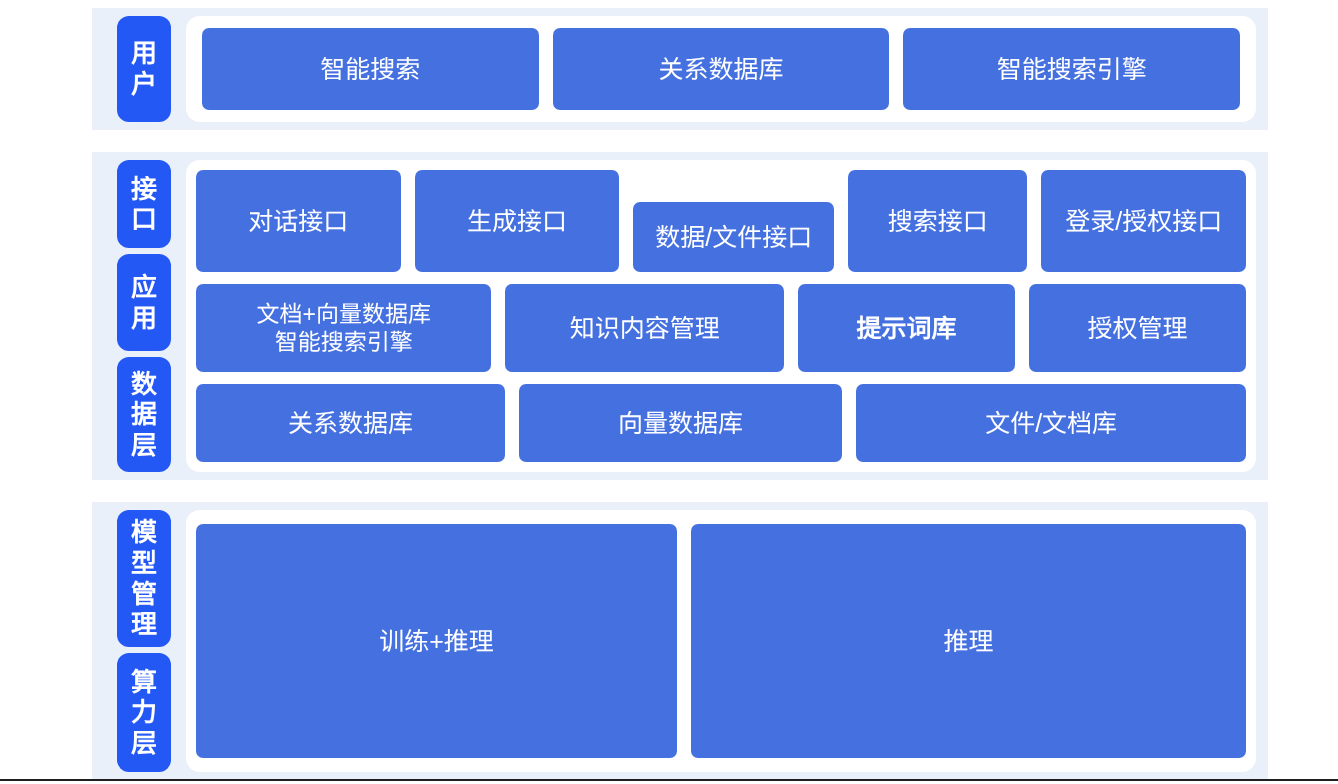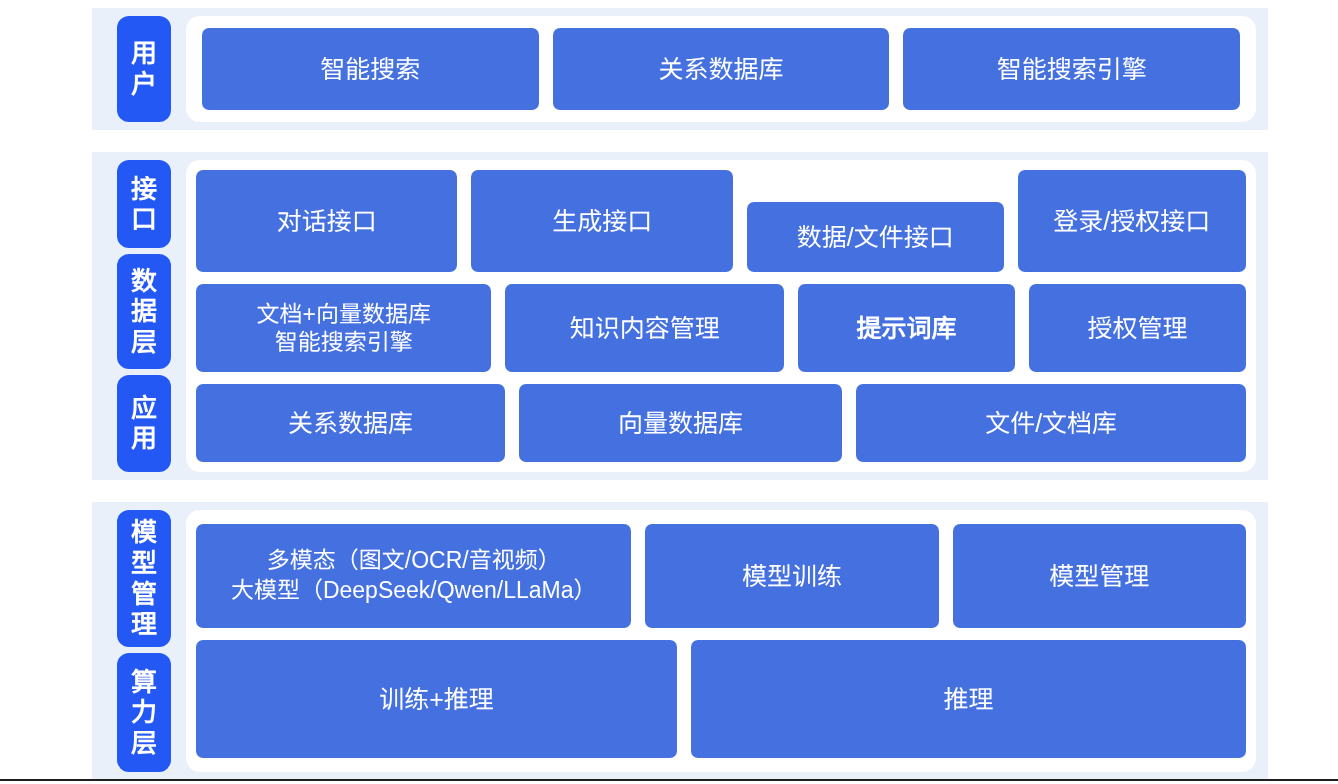--- a/index.html
+++ b/index.html
@@ -176,33 +176,34 @@
         <div class="box">智能搜索引擎</div>
       </div>
     </div>
   </div>
 
   <div class="band" id="band-platform">
     <div class="label-col">
       <div class="vlabel" style="flex:0.92 1 0;">
         <span>接口</span>
       </div>
+      <div class="vlabel" style="flex:1.02 1 0;">
+        <span>应用</span>
+      </div>
       <div class="vlabel" style="flex:1.22 1 0;">
         <span>数据层</span>
-      </div>
-      <div class="vlabel" style="flex:1.02 1 0;">
-        <span>应用</span>
       </div>
     </div>
     <div class="card">
 
       <div class="row row-interface">
         <div class="box">对话接口</div>
         <div class="box">生成接口</div>
         <div class="box">数据/文件接口</div>
+        <div class="box">搜索接口</div>
         <div class="box">登录/授权接口</div>
       </div>
 
       <div class="row row-app">
         <div class="box">文档+向量数据库
 智能搜索引擎</div>
         <div class="box">知识内容管理</div>
         <div class="box">提示词库</div>
         <div class="box">授权管理</div>
       </div>
@@ -220,26 +221,20 @@
     <div class="label-col">
       <div class="vlabel" style="flex:1.28 1 0;">
         <span>模型管理</span>
       </div>
       <div class="vlabel" style="flex:1.10 1 0;">
         <span>算力层</span>
       </div>
     </div>
     <div class="card">
 
-      <div class="row row-model">
-        <div class="box">多模态（图文/OCR/音视频）
-大模型（DeepSeek/Qwen/LLaMa）</div>
-        <div class="box">模型训练</div>
-        <div class="box">模型管理</div>
-      </div>
 
       <div class="row row-compute">
         <div class="box">训练+推理</div>
         <div class="box">推理</div>
       </div>
 
     </div>
   </div>
 
   <div class="bottom-rule"></div>

